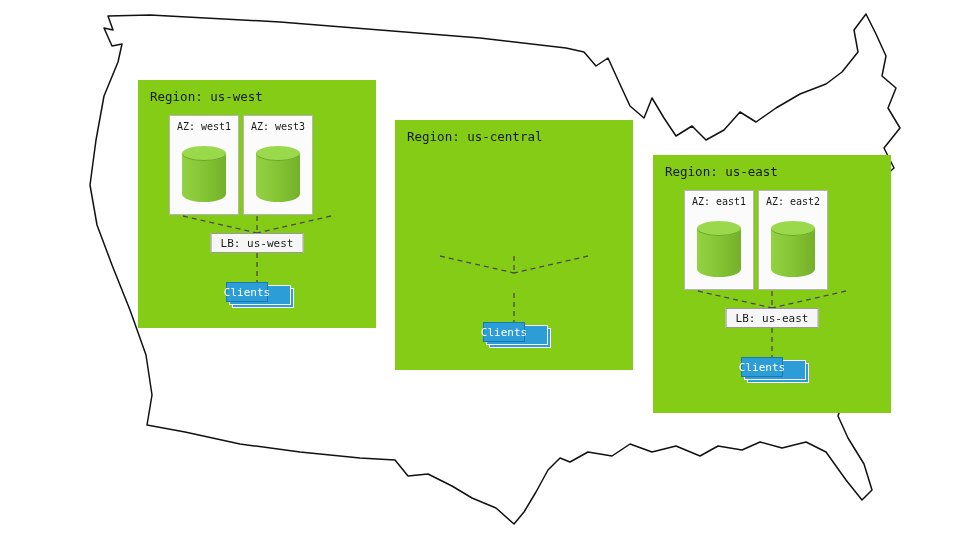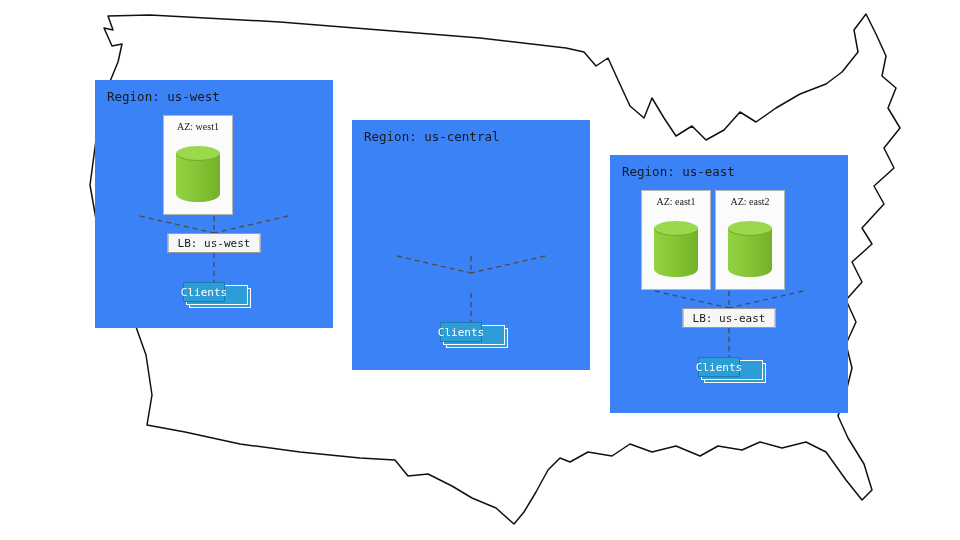--- a/index.html
+++ b/index.html
@@ -5,32 +5,32 @@
   html,body{margin:0;padding:0;}
   body{
     width:960px;height:540px;position:relative;overflow:hidden;
     background:#ffffff;
     font-family:"DejaVu Sans Mono","Liberation Mono",monospace;
   }
   
   .map-layer{position:absolute;left:0;top:0;width:960px;height:540px;z-index:0;}
   
   .region{
-    position:absolute;width:238px;background:#3b82f6;z-index:2;
+    position:absolute;width:238px;background:#84cc16;z-index:2;margin-left:43px;
   }
   .region-west{left:95px;top:80px;height:248px;}
   .region-central{left:352px;top:120px;height:250px;}
   .region-east{left:610px;top:155px;height:258px;}
   .region-title{
     position:absolute;top:9px;left:12px;
     font-size:12.5px;color:#1a1a1a;white-space:nowrap;
   }
   .az-row{
     position:absolute;top:35px;left:0;width:206px;
-    display:flex;justify-content:center;gap:4px;font-family:Liberation Serif, serif;
+    display:flex;justify-content:center;gap:4px;
   }
   .az-box{
     width:70px;height:100px;background:#fbfbfb;
     border:1px solid #b5b5b5;box-sizing:border-box;
     display:flex;flex-direction:column;align-items:center;
   }
   .az-label{
     margin-top:5px;font-size:10px;color:#1a1a1a;white-space:nowrap;
   }
   
@@ -93,20 +93,24 @@
        L480 38 L380 30 L280 22 L150 15 Z"></path>
 </svg>
 
 <div class="region region-west">
   <div class="region-title">Region: us-west</div>
   <div class="az-row">
     <div class="az-box">
       <div class="az-label">AZ: west1</div>
       <div class="cylinder"></div>
     </div>
+    <div class="az-box">
+      <div class="az-label">AZ: west3</div>
+      <div class="cylinder"></div>
+    </div>
   </div>
   <svg class="connectors" width="238" height="258" viewBox="0 0 238 258">
     <line x1="45" y1="136" x2="119" y2="153" stroke="#4a4a4a" stroke-width="1.3" stroke-dasharray="5 4"></line>
     <line x1="119" y1="136" x2="119" y2="153" stroke="#4a4a4a" stroke-width="1.3" stroke-dasharray="5 4"></line>
     <line x1="193" y1="136" x2="119" y2="153" stroke="#4a4a4a" stroke-width="1.3" stroke-dasharray="5 4"></line>
     <line x1="119" y1="173" x2="119" y2="202" stroke="#4a4a4a" stroke-width="1.3" stroke-dasharray="5 4"></line>
   </svg>
   <div class="lb-box">LB: us-west</div>
   <div class="clients-stack">
     <div class="clients-layer l2"></div>

